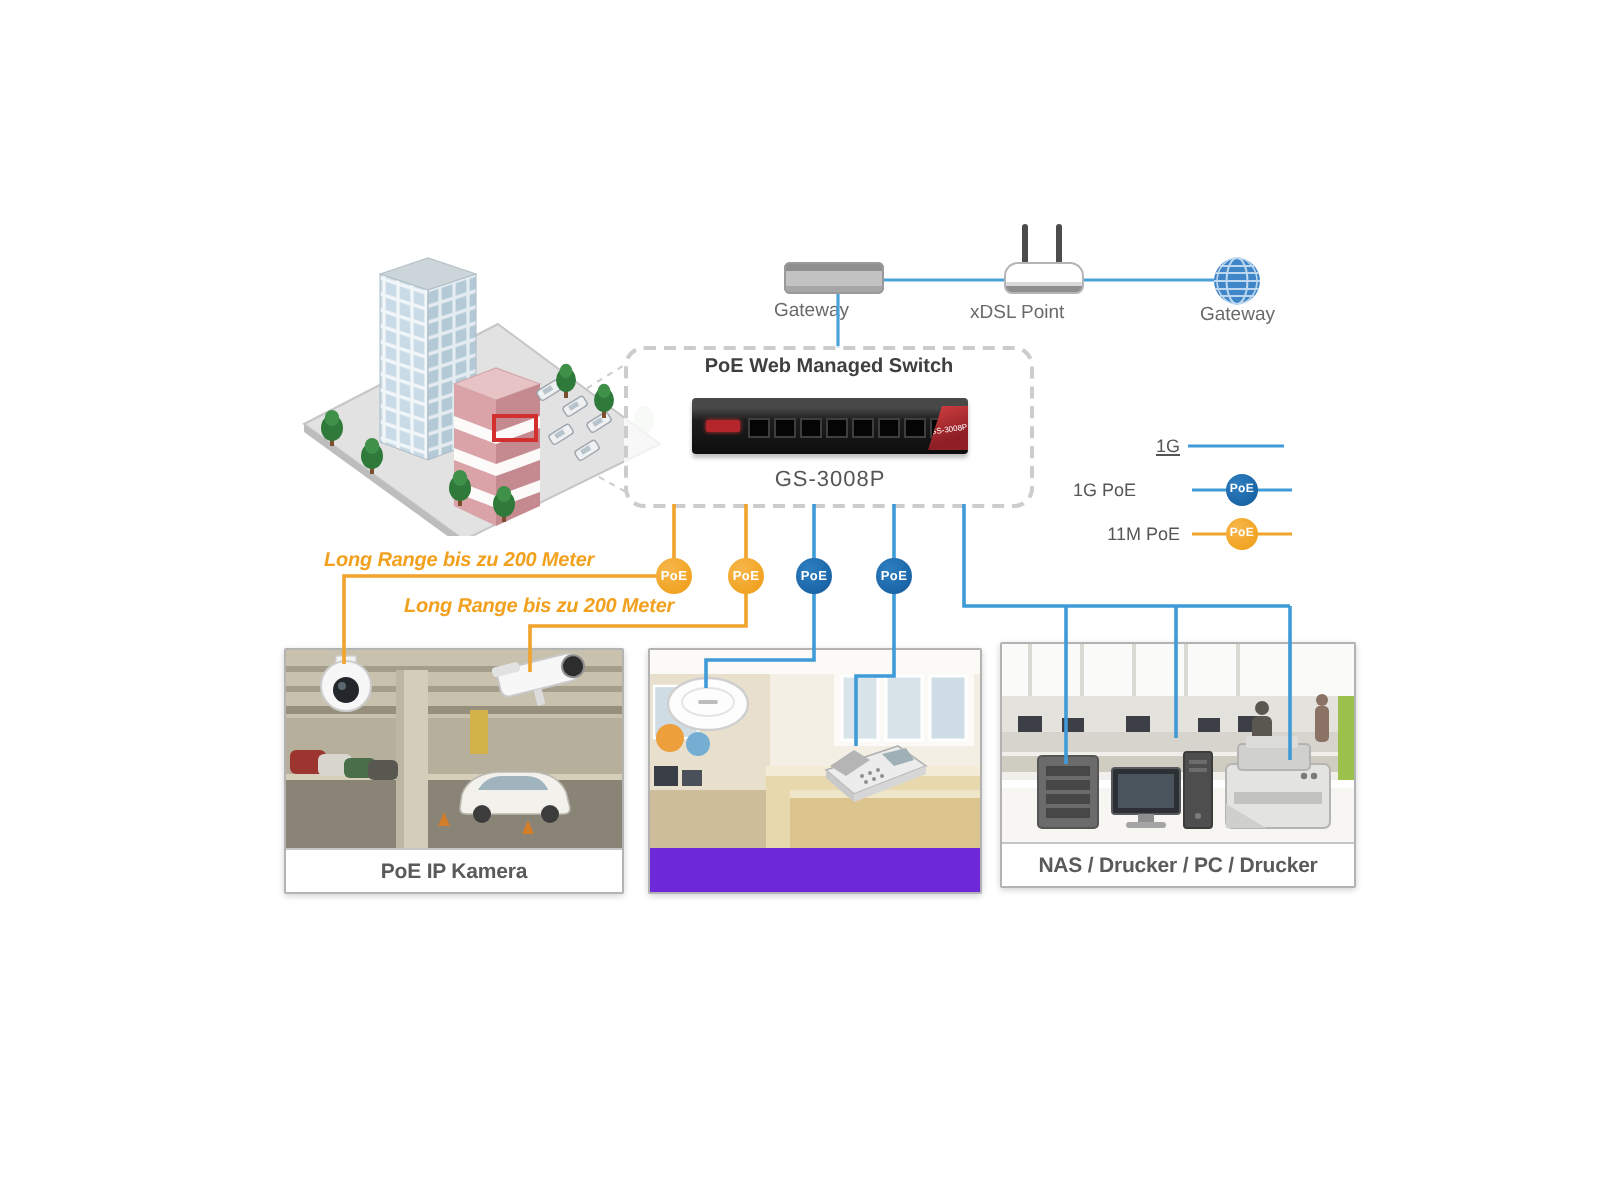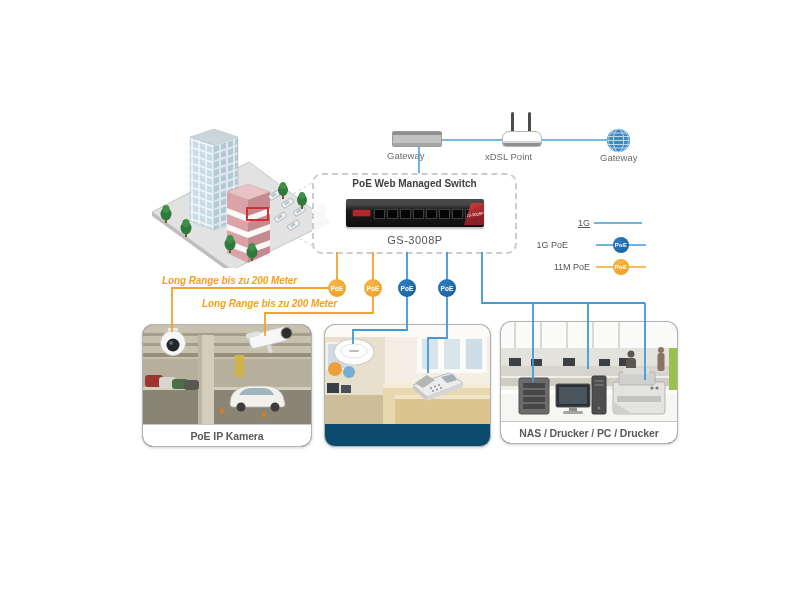--- a/index.html
+++ b/index.html
@@ -48,22 +48,22 @@
     z-index:6;letter-spacing:.2px;}
   .poe-blue{background:radial-gradient(circle at 35% 30%,#2e7fc0,#135a9c);}
   .poe-orange{background:radial-gradient(circle at 35% 30%,#f7b64a,#ef9c14);}
   .poe-badge.small{width:16px;height:16px;font-size:6px;}
 
   
   .long-range{position:absolute;font-size:10px;font-weight:bold;font-style:italic;
     color:#f2a11f;z-index:6;letter-spacing:-0.1px;white-space:nowrap;}
 
   
-  .panel{position:absolute;border:1px solid #b3b3b3;border-radius:11px;overflow:hidden;
-    background:#0c4a6e;z-index:2;box-shadow:0 1px 3px rgba(0,0,0,.18);}
+  .panel{position:absolute;border:1px solid #b3b3b3;border-radius:1px;overflow:hidden;
+    background:#6d28d9;z-index:2;box-shadow:0 1px 3px rgba(0,0,0,.18);}
   .panel .photo{position:absolute;left:0;top:0;right:0;}
   .panel .caption{position:absolute;left:0;right:0;bottom:0;height:21px;background:#ffffff;
     border-top:1px solid #c6c6c6;display:flex;align-items:center;justify-content:center;
     font-size:10.5px;font-weight:bold;color:#5a5a5a;letter-spacing:-0.1px;}
 
   .overlay{position:absolute;left:0;top:0;z-index:5;pointer-events:none;}
   .underlay{position:absolute;left:0;top:0;z-index:1;pointer-events:none;}
 </style>
 </head>
 <body>

